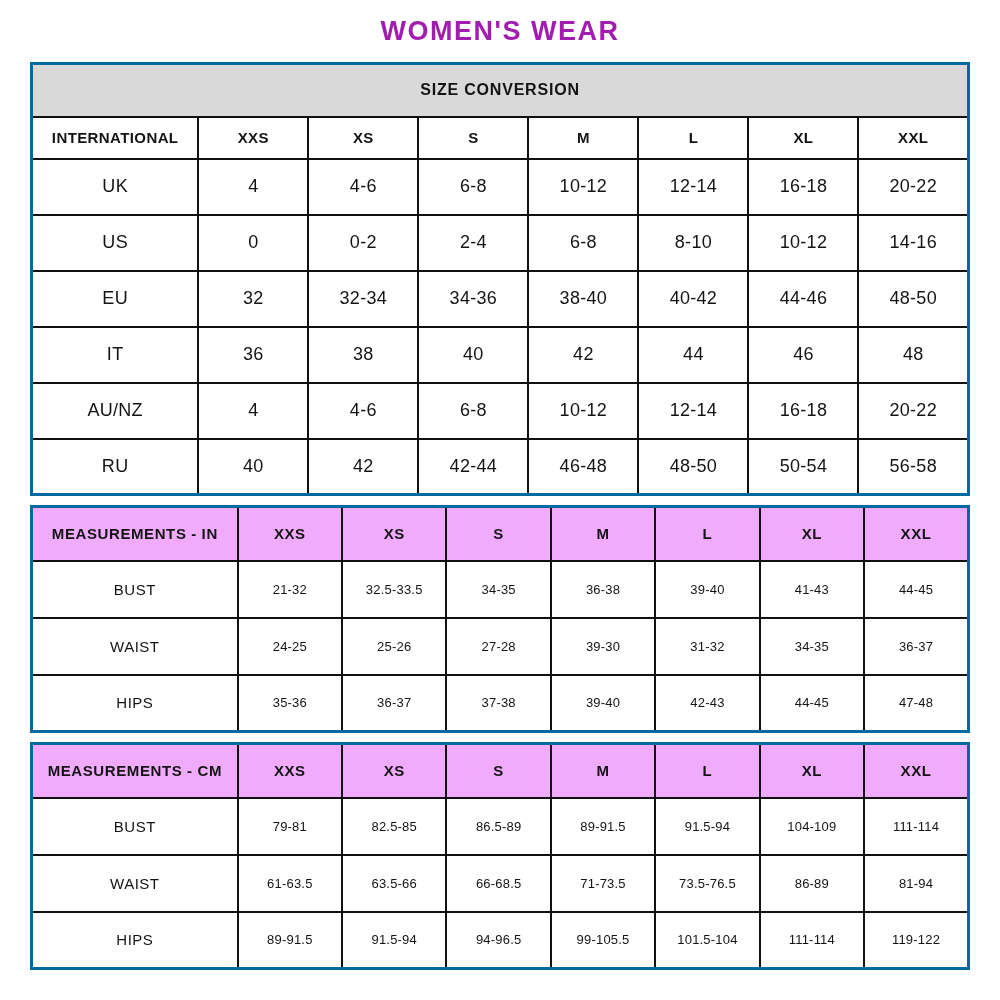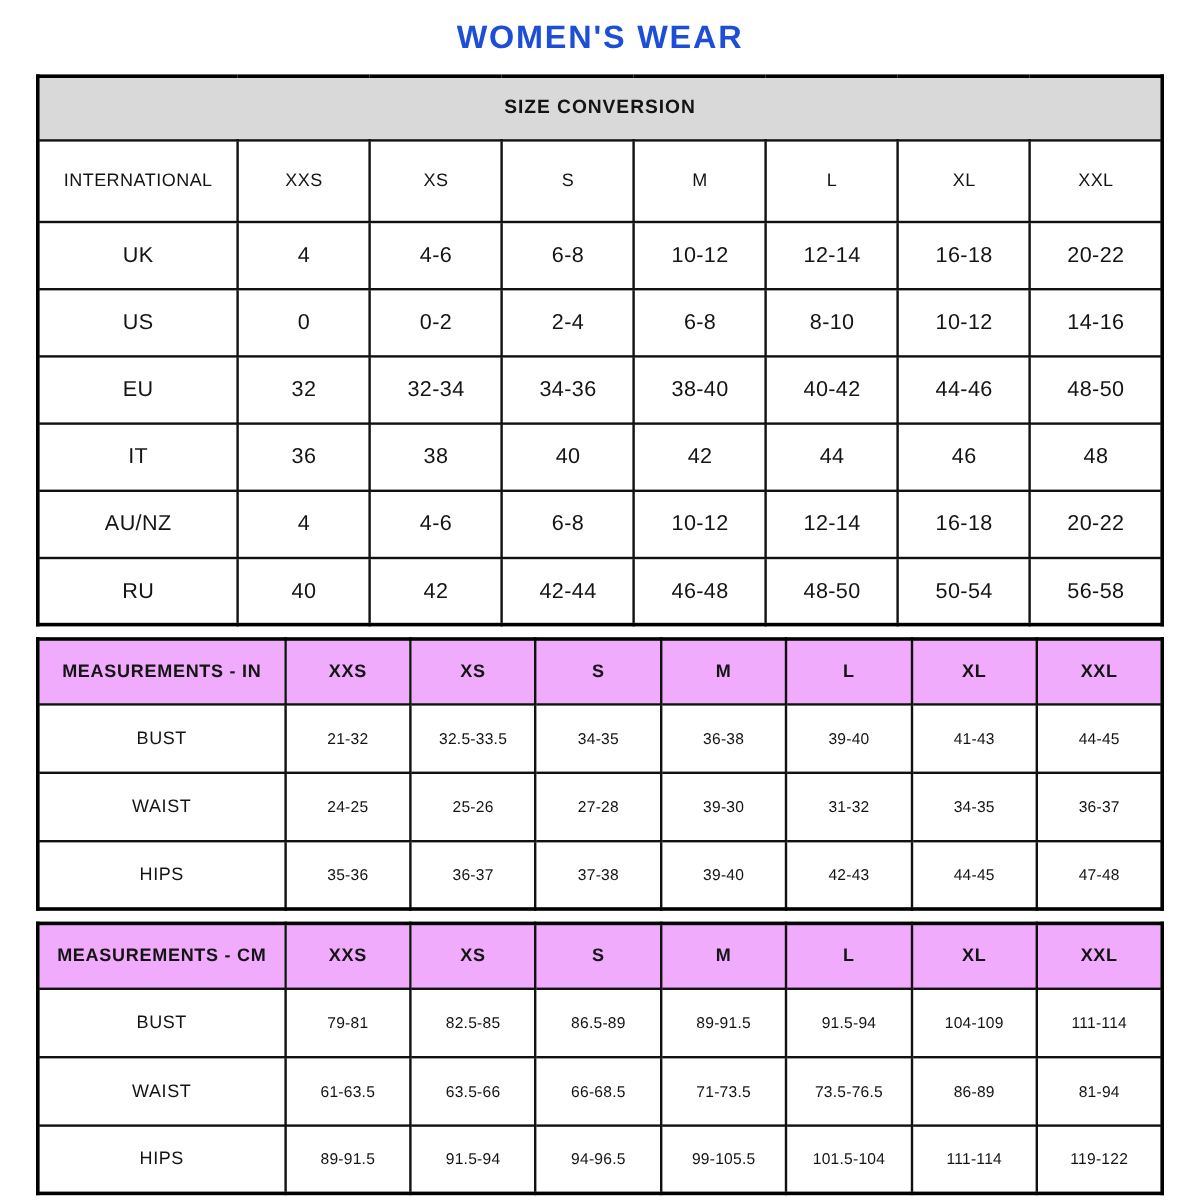--- a/index.html
+++ b/index.html
@@ -14,47 +14,47 @@
     height: 1000px;
     padding: 12px 30px 0 30px;
     background: #ffffff;
   }
   .title {
     text-align: center;
     font-size: 27px;
     font-weight: 700;
     letter-spacing: 1.5px;
     margin: 4px 0 15px 0;
-    color: #1d4ed8;
+    color: #a21caf;
   }
   table.tbl {
     width: 940px;
     border-collapse: collapse;
     table-layout: fixed;
-    border: 3px solid #000000;
+    border: 3px solid #0369a1;
     margin-bottom: 9px;
   }
   table.tbl td, table.tbl th {
     border: 2px solid #111111;
     text-align: center;
     vertical-align: middle;
     overflow: hidden;
   }
   
   .banner {
     background: #d9d9d9;
     height: 53px;
     font-size: 16px;
     font-weight: 700;
     letter-spacing: 0.8px;
   }
   .tbl-conv tr.head-row td {
-    height: 68px;
+    height: 42px;
     font-size: 15px;
-    font-weight: 400;
+    font-weight: 700;
     letter-spacing: 0.4px;
   }
   .tbl-conv tbody td {
     height: 56px;
     font-size: 18px;
     letter-spacing: 0.3px;
   }
   .tbl-conv col.label-col { width: 17.8%; }
   
   .tbl-meas tr.head-row td {

